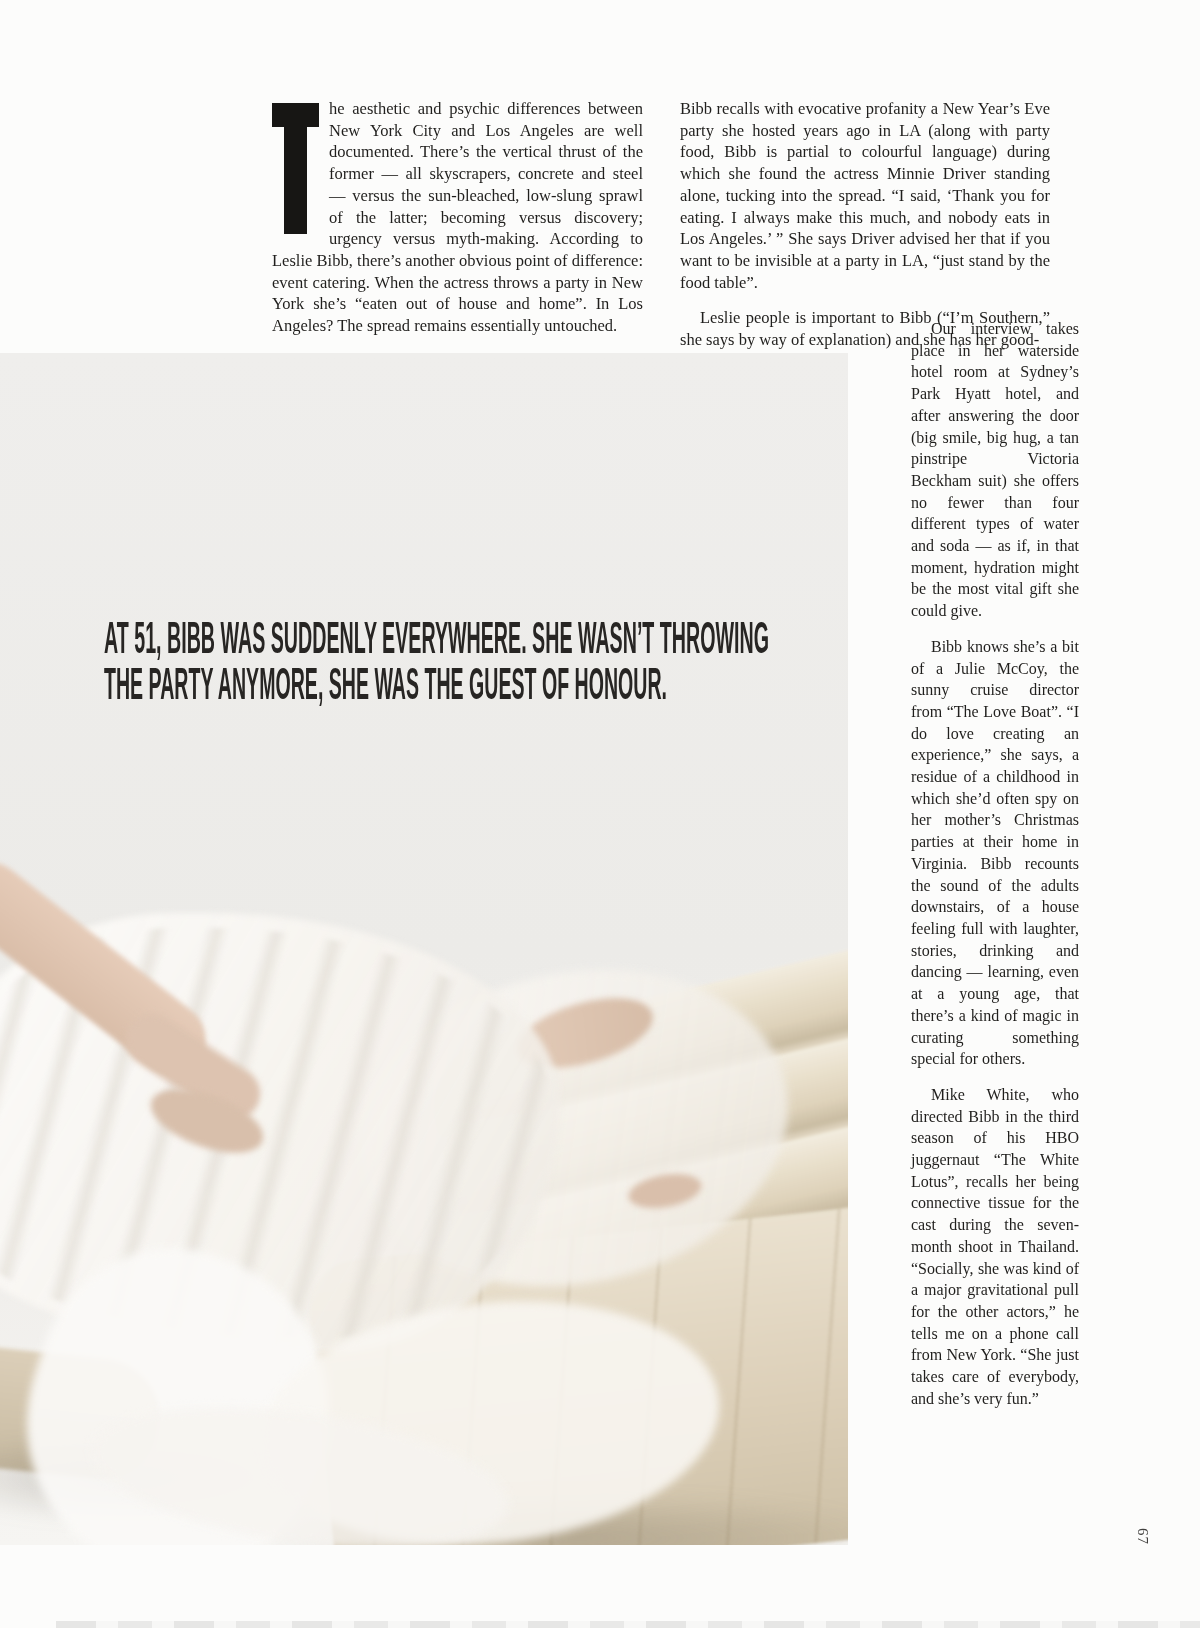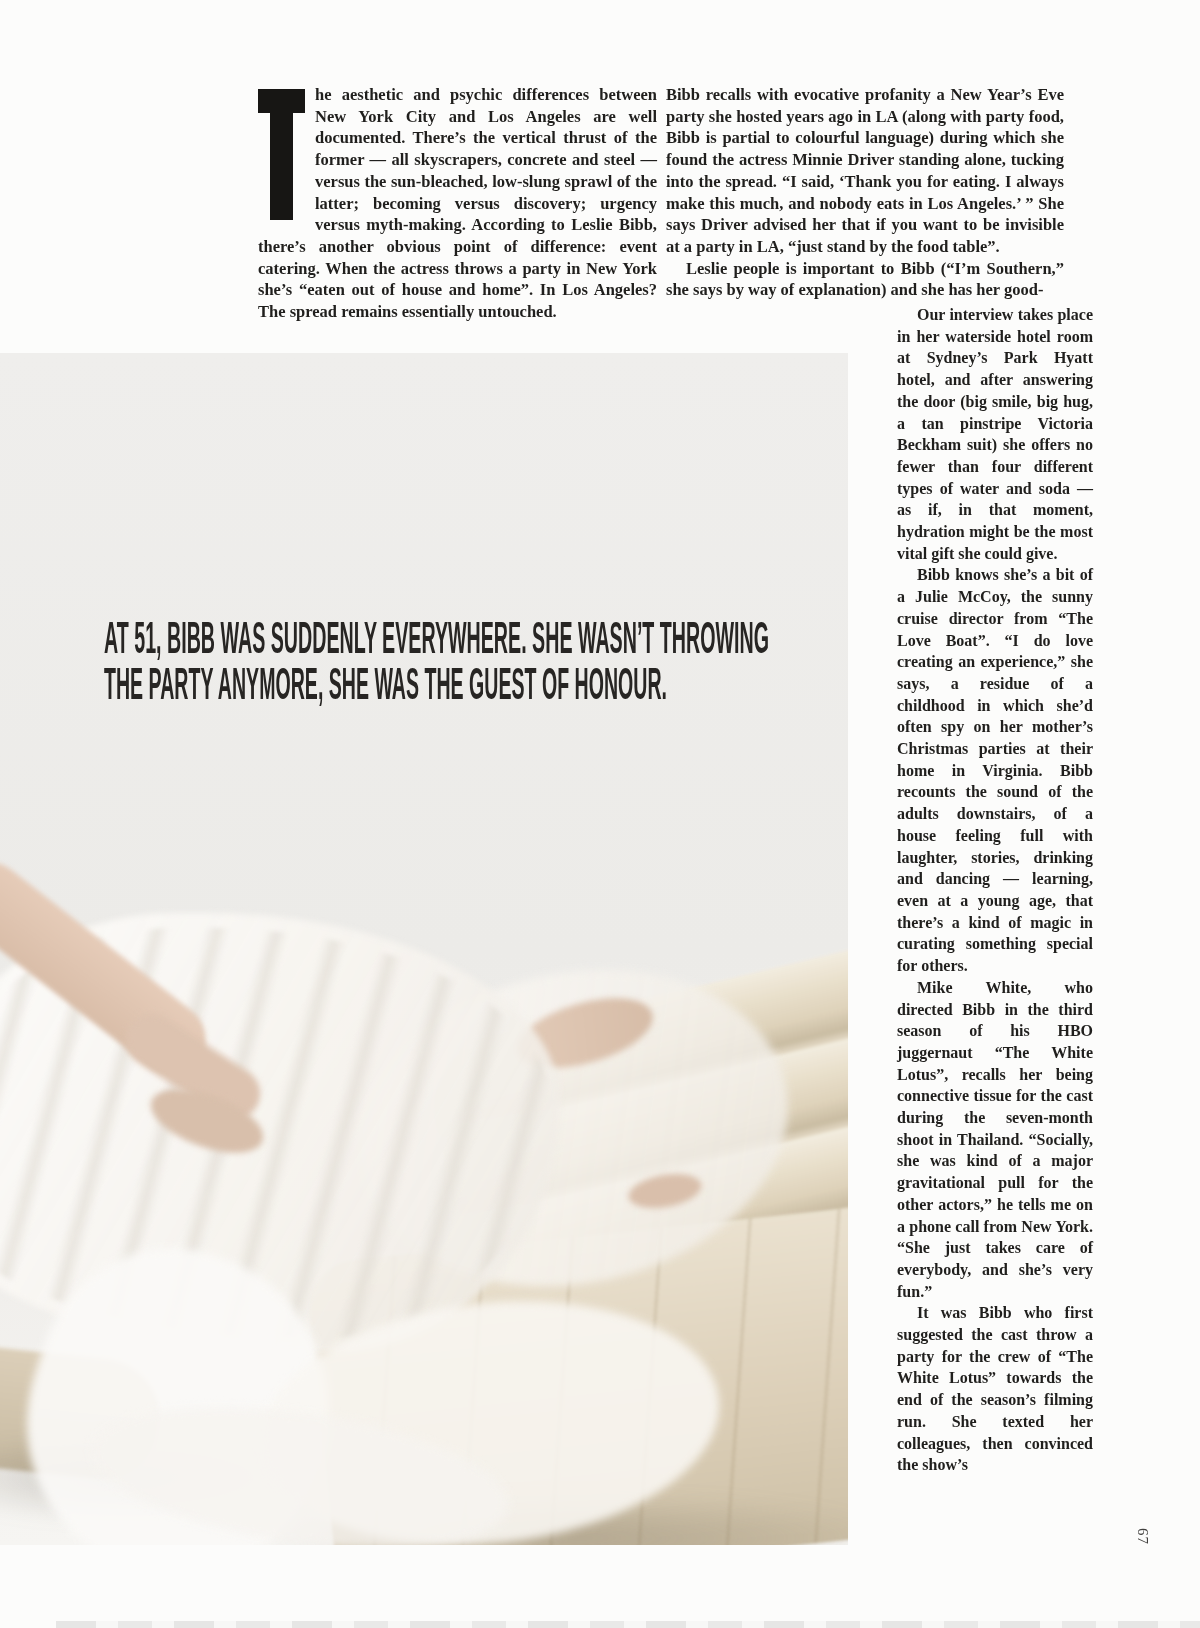--- a/index.html
+++ b/index.html
@@ -4,21 +4,21 @@
 <style>
   html,body { margin:0; padding:0; background:#e8e8e8; }
   .page {
     position:relative; width:1200px; height:1628px; margin:0 auto;
     background:#fcfcfb; overflow:hidden;
     font-family:"Liberation Serif", serif; color:#201f1d;
   }
 
   
   .bodycol { position:absolute; text-align:justify; font-size:16.5px; line-height:21.7px; }
-  .bodycol p { margin:0; padding:0;font-weight:bold; }
+  .bodycol p { margin:14px; padding:0; }
   .bodycol p.indent { text-indent:20px; }
   #col1 { left:258px; top:84px; width:399px; }
   #col2 { left:666px; top:84px; width:398px; }
   #col3 { left:897px; top:304px; width:196px; font-size:16px; }
 
   .dropcap { float:left; width:47px; height:131px; margin:5px 10px 0 0; }
   .sr { position:absolute; width:1px; height:1px; overflow:hidden; clip:rect(0 0 0 0); white-space:nowrap; }
 
   
   #photo {
@@ -144,20 +144,19 @@
 
   <div id="col2" class="bodycol">
     <p>Bibb recalls with evocative profanity a New Year’s Eve party she hosted years ago in LA (along with party food, Bibb is partial to colourful language) during which she found the actress Minnie Driver standing alone, tucking into the spread. “I said, ‘Thank you for eating. I always make this much, and nobody eats in Los Angeles.’ ” She says Driver advised her that if you want to be invisible at a party in LA, “just stand by the food table”.</p>
     <p class="indent">Leslie people is important to Bibb (“I’m Southern,” she says by way of explanation) and she has her good-</p>
   </div>
 
   <div id="col3" class="bodycol">
     <p class="indent">Our interview takes place in her waterside hotel room at Sydney’s Park Hyatt hotel, and after answering the door (big smile, big hug, a tan pinstripe Victoria Beckham suit) she offers no fewer than four different types of water and soda — as if, in that moment, hydration might be the most vital gift she could give.</p>
     <p class="indent">Bibb knows she’s a bit of a Julie McCoy, the sunny cruise director from “The Love Boat”. “I do love creating an experience,” she says, a residue of a childhood in which she’d often spy on her mother’s Christmas parties at their home in Virginia. Bibb recounts the sound of the adults downstairs, of a house feeling full with laughter, stories, drinking and dancing — learning, even at a young age, that there’s a kind of magic in curating something special for others.</p>
     <p class="indent">Mike White, who directed Bibb in the third season of his HBO juggernaut “The White Lotus”, recalls her being connective tissue for the cast during the seven-month shoot in Thailand. “Socially, she was kind of a major gravitational pull for the other actors,” he tells me on a phone call from New York. “She just takes care of everybody, and she’s very fun.”</p>
-    <p class="indent">It was Bibb who first suggested the cast throw a party for the crew of “The White Lotus” towards the end of the season’s filming run. She texted her colleagues, then convinced the show’s</p>
   </div>
 
   <div id="folio">67</div>
 
   <div id="strip"></div>
 
 </div>
 
 </body></html>

